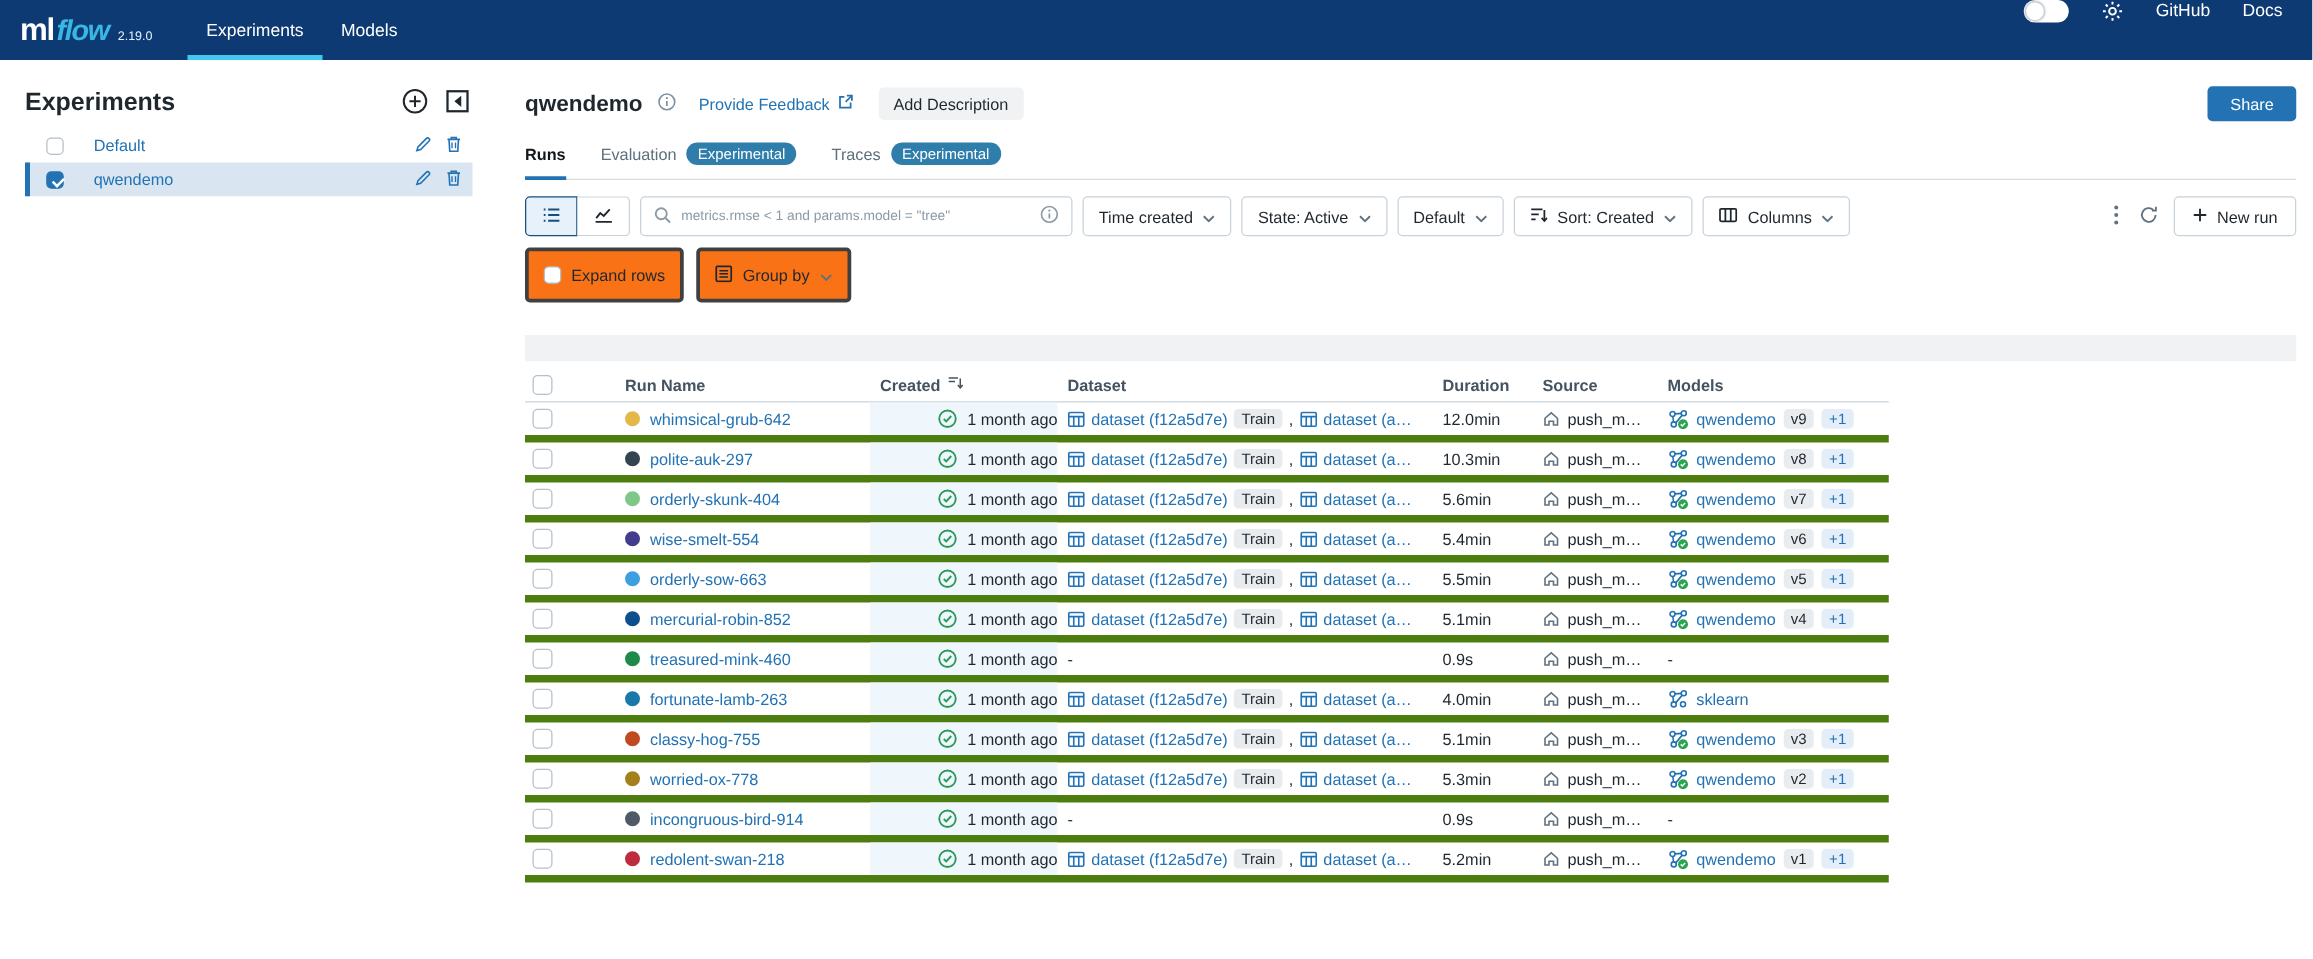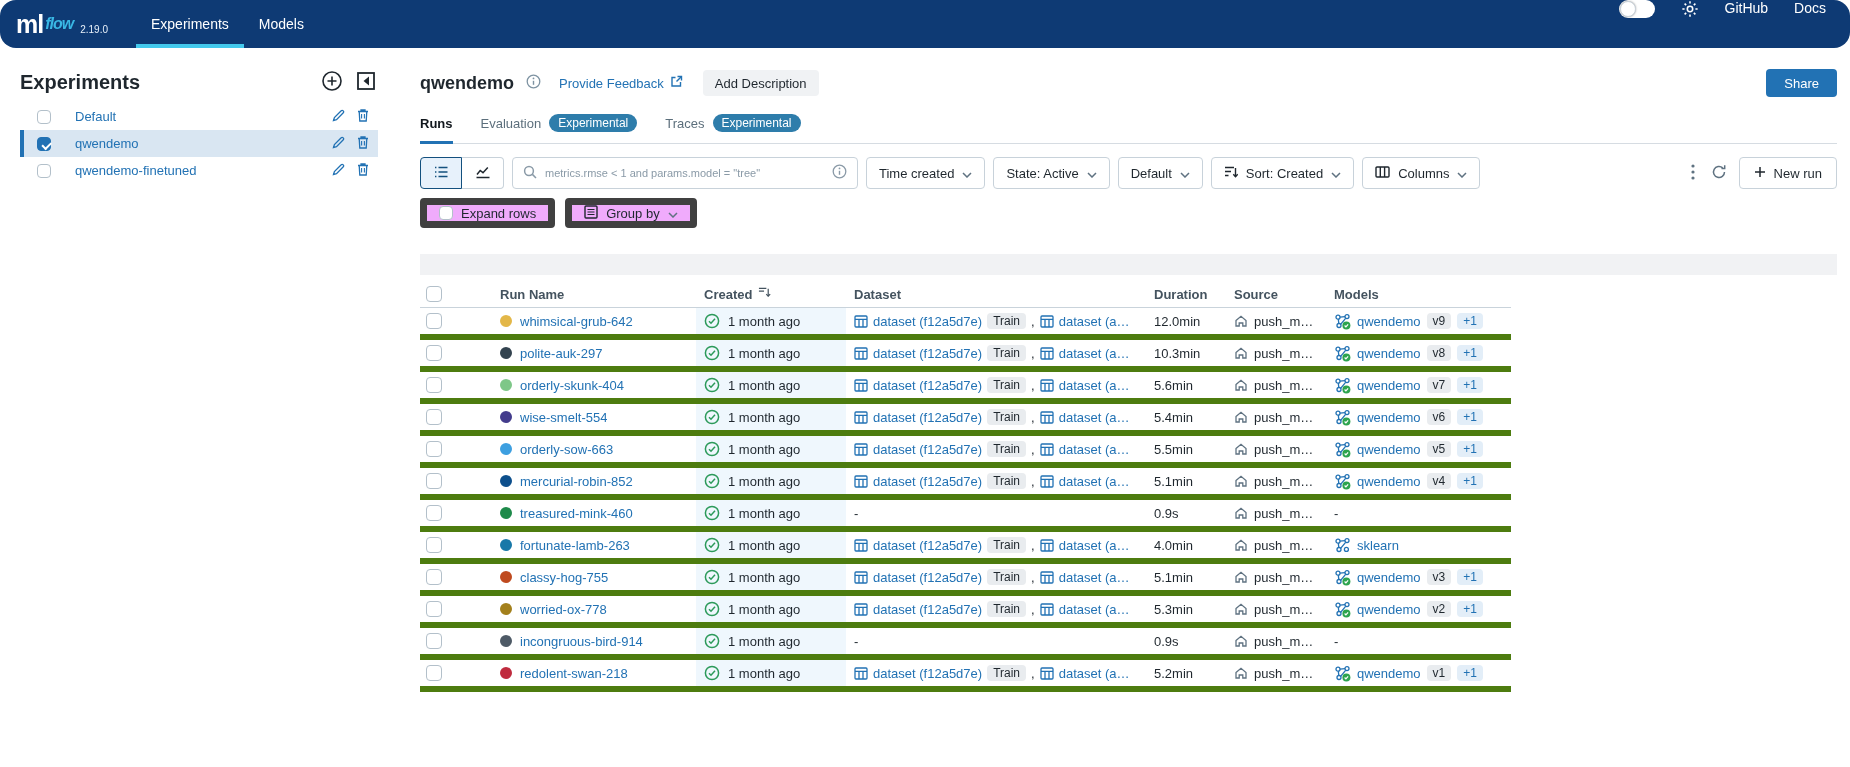--- a/index.html
+++ b/index.html
@@ -1,25 +1,25 @@
 <!DOCTYPE html>
 <html><head>
 <meta charset="utf-8">
 <style>
   * { margin:0; padding:0; box-sizing:border-box; }
   html,body { width:1850px; height:767px; overflow:hidden; background:#fff;
     font-family:"Liberation Sans", sans-serif; font-size:13px; color:#1f272e; }
   a { text-decoration:none; }
 
   
-  .navbar { height:48px; background:#0e3a74; display:flex; align-items:stretch; padding:0 24px 0 16px;border-radius:16px; }
+  .navbar { height:48px; background:#0e3a74; display:flex; align-items:stretch; padding:0 24px 0 16px; }
   .nav-left { display:flex; align-items:stretch; }
   .logo { display:flex; align-items:center; gap:2px; margin-right:28px; }
   .logo-ml { color:#fff; font-weight:700; font-size:25px; letter-spacing:-1px; }
-  .logo-flow { color:#39b7e4; font-style:italic; font-weight:600; font-size:16px; letter-spacing:-1px; }
+  .logo-flow { color:#39b7e4; font-style:italic; font-weight:600; font-size:23px; letter-spacing:-1px; }
   .logo-ver { color:#e8f1fa; font-size:10px; margin:10px 0 0 5px; }
   .nav-tabs { display:flex; }
   .nav-tab { display:flex; align-items:center; padding:0 15px; color:#fff; font-size:14px; cursor:pointer; border-bottom:4px solid transparent; padding-top:4px; }
   .nav-tab.active { border-bottom-color:#43c9ed; }
   .nav-right { margin-left:auto; display:flex; align-items:flex-start; gap:26px; }
   .toggle { width:36px; height:18px; background:#fff; border-radius:9px; position:relative; cursor:pointer; }
   .toggle .knob { position:absolute; left:1px; top:1px; width:16px; height:16px; border-radius:50%; background:#fff; border:1px solid #c9d2da; box-shadow:0 0 2px rgba(0,0,0,.35); }
   .nav-link { color:#fff; font-size:14px; cursor:pointer; }
   .gear-btn { display:flex; cursor:pointer; }
 
@@ -67,38 +67,38 @@
   .seg-btn.active { background:#e7f1fb; border:1px solid #13507e; }
   .search-box { display:flex; align-items:center; gap:8px; width:346px; height:32px; border:1px solid #c8d2da; border-radius:4px; padding:0 10px; }
   .search-box input { flex:1; border:none; outline:none; font-size:11px; font-family:inherit; color:#1f272e; }
   .search-box input::placeholder { color:#8a9aa7; }
   .drop-btn { height:32px; display:flex; align-items:center; gap:8px; background:#fff; border:1px solid #c8d2da; border-radius:4px; padding:0 12px; font-size:13px; font-family:inherit; color:#1f272e; cursor:pointer; }
   .spacer { flex:1; }
   .plain-btn { background:none; border:none; cursor:pointer; display:flex; align-items:center; padding:4px; }
   .newrun-btn { height:32px; display:flex; align-items:center; gap:8px; background:#fff; border:1px solid #c8d2da; border-radius:4px; padding:0 14px; font-size:13px; font-family:inherit; color:#1f272e; cursor:pointer; }
 
   .toolbar2 { display:flex; align-items:center; gap:10px; margin-top:9px; }
-  .pill-btn { height:30px; display:flex; align-items:center; gap:8px; background:#f0abfc; border:7px solid #404040; border-radius:4px; padding:0 12px; font-size:13px; font-family:inherit; color:#1f272e; cursor:pointer; }
+  .pill-btn { height:44px; display:flex; align-items:center; gap:8px; background:#f97316; border:3px solid #404040; border-radius:4px; padding:0 12px; font-size:13px; font-family:inherit; color:#1f272e; cursor:pointer; }
 
   .band { margin-top:26px; height:21px; background:#f1f2f4; width:100%; }
 
   
   .tablewrap { display:flex; margin-top:6px; }
   .runs-table { width:1091px; flex:none; }
   .thead, .trow { display:grid; grid-template-columns:56px 220px 150px 300px 80px 100px 185px; align-items:center; }
   .thead { height:27px; border-bottom:1px solid #c9d3db; color:#44535f; font-weight:700; }
   .thead .td { display:flex; align-items:flex-end; gap:6px; }
   .trow { height:32px; border-bottom:6px solid #4d7c0f; }
   .td { padding-left:8px; min-width:0; }
   .c-sel { display:flex; justify-content:flex-start; padding-left:6px; }
   .c-name { display:flex; align-items:center; gap:8px; padding-left:24px; }
   .th-name { padding-left:24px; }
   .dot { width:12px; height:12px; border-radius:50%; flex:none; }
   .link { color:#2272b4; cursor:pointer; white-space:nowrap; overflow:hidden; text-overflow:ellipsis; }
-  .c-created { display:flex; align-items:center; gap:8px; align-self:stretch; }
+  .c-created { display:flex; align-items:center; gap:8px; align-self:stretch;justify-content:flex-end; }
   .trow .c-created { background:#eff7fd; }
   .c-dataset { display:flex; align-items:center; gap:5px; white-space:nowrap; overflow:hidden; }
   .tag { background:#e9ecef; border-radius:4px; padding:1px 6px; font-size:12px; color:#1f272e; flex:none; }
   .tag.blue { background:#e3eef8; color:#2272b4; }
   .c-src { display:flex; align-items:center; gap:6px; color:#1f272e; }
   .c-models { display:flex; align-items:center; gap:6px; white-space:nowrap; overflow:hidden; }
   .comma { color:#1f272e; }
 
   .rail { width:180px; flex:none; border-left:1px solid #d6dce2; border-right:1px solid #d6dce2; display:flex; align-items:center; justify-content:center; }
   .rail-inner { display:flex; align-items:center; gap:8px; color:#5f7281; cursor:pointer; }
@@ -180,37 +180,20 @@
               <span><svg width="14" height="15" viewBox="0 0 14 15">
                   <path d="M2 3.5h10M5 3.5V2h4v1.5M3.2 3.5L3.8 13h6.4l.6-9.5" fill="none" stroke="#2272b4" stroke-width="1.3"></path>
                   <path d="M5.6 6v4.5M8.4 6v4.5" stroke="#2272b4" stroke-width="1.1"></path>
                 </svg></span>
             </button>
           </span>
         </div>
         <div class="sb-item selected">
           <span class="checkbox small checked"></span>
           <a class="sb-name">qwendemo</a>
-          <span class="sb-item-actions">
-            <button class="icon-btn">
-              <span><svg width="15" height="15" viewBox="0 0 15 15">
-                  <path d="M2.5 12.5l.9-3 6.8-6.8a1.3 1.3 0 0 1 1.9 0l.2.2a1.3 1.3 0 0 1 0 1.9l-6.8 6.8z" fill="none" stroke="#2272b4" stroke-width="1.3"></path>
-                </svg></span>
-            </button>
-            <button class="icon-btn">
-              <span><svg width="14" height="15" viewBox="0 0 14 15">
-                  <path d="M2 3.5h10M5 3.5V2h4v1.5M3.2 3.5L3.8 13h6.4l.6-9.5" fill="none" stroke="#2272b4" stroke-width="1.3"></path>
-                  <path d="M5.6 6v4.5M8.4 6v4.5" stroke="#2272b4" stroke-width="1.1"></path>
-                </svg></span>
-            </button>
-          </span>
-        </div>
-        <div class="sb-item">
-          <span class="checkbox small "></span>
-          <a class="sb-name">qwendemo-finetuned</a>
           <span class="sb-item-actions">
             <button class="icon-btn">
               <span><svg width="15" height="15" viewBox="0 0 15 15">
                   <path d="M2.5 12.5l.9-3 6.8-6.8a1.3 1.3 0 0 1 1.9 0l.2.2a1.3 1.3 0 0 1 0 1.9l-6.8 6.8z" fill="none" stroke="#2272b4" stroke-width="1.3"></path>
                 </svg></span>
             </button>
             <button class="icon-btn">
               <span><svg width="14" height="15" viewBox="0 0 14 15">
                   <path d="M2 3.5h10M5 3.5V2h4v1.5M3.2 3.5L3.8 13h6.4l.6-9.5" fill="none" stroke="#2272b4" stroke-width="1.3"></path>
                   <path d="M5.6 6v4.5M8.4 6v4.5" stroke="#2272b4" stroke-width="1.1"></path>

